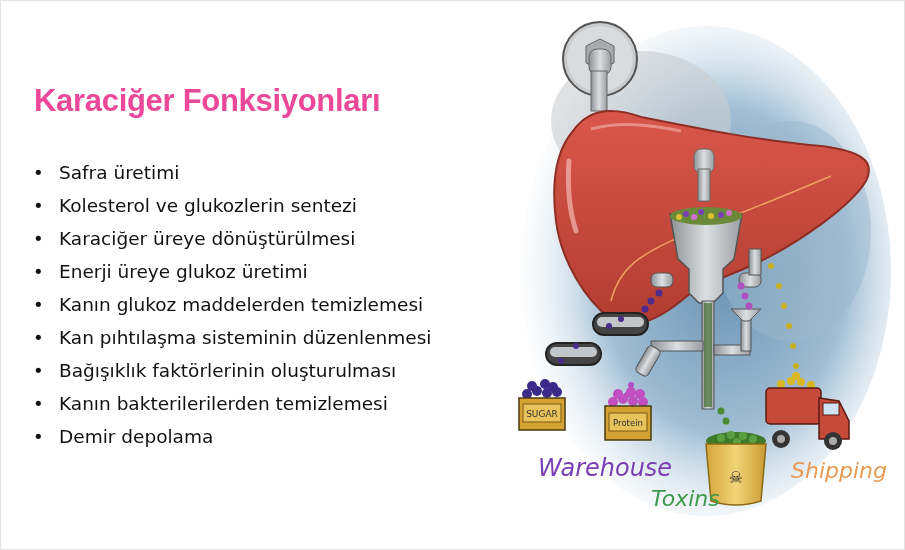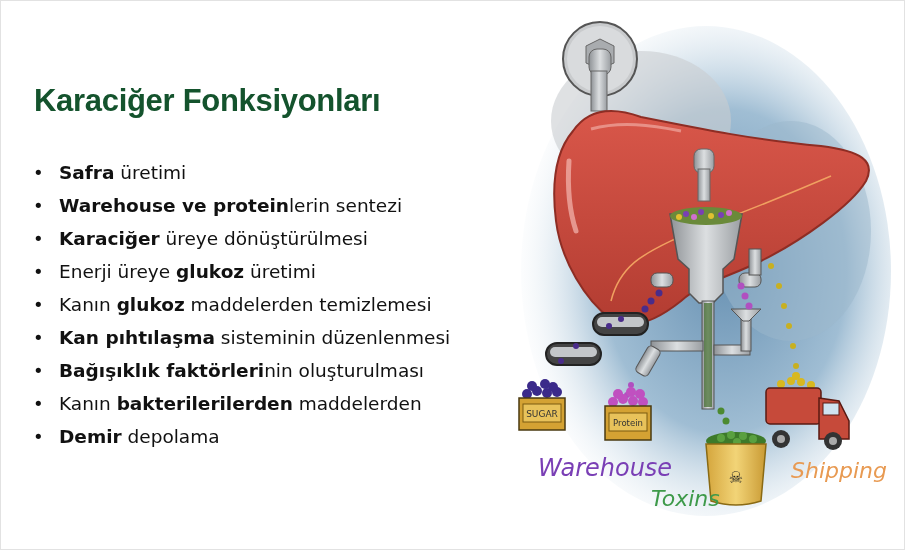--- a/index.html
+++ b/index.html
@@ -1,40 +1,40 @@
 <!DOCTYPE html>
 <html><head>
 <meta charset="utf-8">
 <style>
   html,body{margin:0;padding:0;background:#fff;}
   body{width:905px;height:550px;overflow:hidden;position:relative;}
   .slide{position:absolute;left:0;top:0;width:903px;height:548px;border:1px solid #e2e2e2;background:#fff;overflow:hidden;}
-  .title{position:absolute;left:33px;top:82px;font-family:"Liberation Sans",sans-serif;font-weight:bold;font-size:31px;color:#14532d;letter-spacing:-0.3px;margin:0;}
+  .title{position:absolute;left:33px;top:82px;font-family:"Liberation Sans",sans-serif;font-weight:bold;font-size:31px;color:#ec4899;letter-spacing:-0.3px;margin:0;}
   ul.bullets{position:absolute;left:32px;top:155px;margin:0;padding:0;list-style:none;font-family:"DejaVu Sans",sans-serif;font-size:18.5px;color:#111;}
   ul.bullets li{height:33px;line-height:33px;white-space:nowrap;position:relative;padding-left:26px;}
   ul.bullets li .dot{position:absolute;left:0;top:0;font-size:18px;}
-  ul.bullets li b{font-weight:bold;}
+  ul.bullets li b{font-weight:normal;}
   .illus{position:absolute;left:505px;top:10px;width:390px;height:520px;}
   .hand{font-family:"DejaVu Sans",sans-serif;font-style:italic;}
 </style>
 </head>
 <body>
 
 <div class="slide">
   <h1 class="title">Karaciğer Fonksiyonları</h1>
 
   <ul class="bullets">
     <li><span class="dot">•</span><span></span><b>Safra</b><span> üretimi</span></li>
-    <li><span class="dot">•</span><span></span><b>Warehouse ve protein</b><span>lerin sentezi</span></li>
+    <li><span class="dot">•</span><span></span><b>Kolesterol ve glukoz</b><span>lerin sentezi</span></li>
     <li><span class="dot">•</span><span></span><b>Karaciğer</b><span> üreye dönüştürülmesi</span></li>
     <li><span class="dot">•</span><span>Enerji üreye </span><b>glukoz</b><span> üretimi</span></li>
     <li><span class="dot">•</span><span>Kanın </span><b>glukoz</b><span> maddelerden temizlemesi</span></li>
     <li><span class="dot">•</span><span></span><b>Kan pıhtılaşma</b><span> sisteminin düzenlenmesi</span></li>
     <li><span class="dot">•</span><span></span><b>Bağışıklık faktörleri</b><span>nin oluşturulması</span></li>
-    <li><span class="dot">•</span><span>Kanın </span><b>bakterilerilerden</b><span> maddelerden</span></li>
+    <li><span class="dot">•</span><span>Kanın </span><b>bakterilerilerden</b><span> temizlemesi</span></li>
     <li><span class="dot">•</span><span></span><b>Demir</b><span> depolama</span></li>
   </ul>
 
   <svg class="illus" viewBox="505 10 390 520" xmlns="http://www.w3.org/2000/svg">
     <defs>
       <radialGradient id="splash" cx="0.55" cy="0.5" r="0.6">
         <stop offset="0" stop-color="#4f7fa6"></stop>
         <stop offset="0.55" stop-color="#8fb2cc"></stop>
         <stop offset="1" stop-color="#ffffff" stop-opacity="0"></stop>
       </radialGradient>

